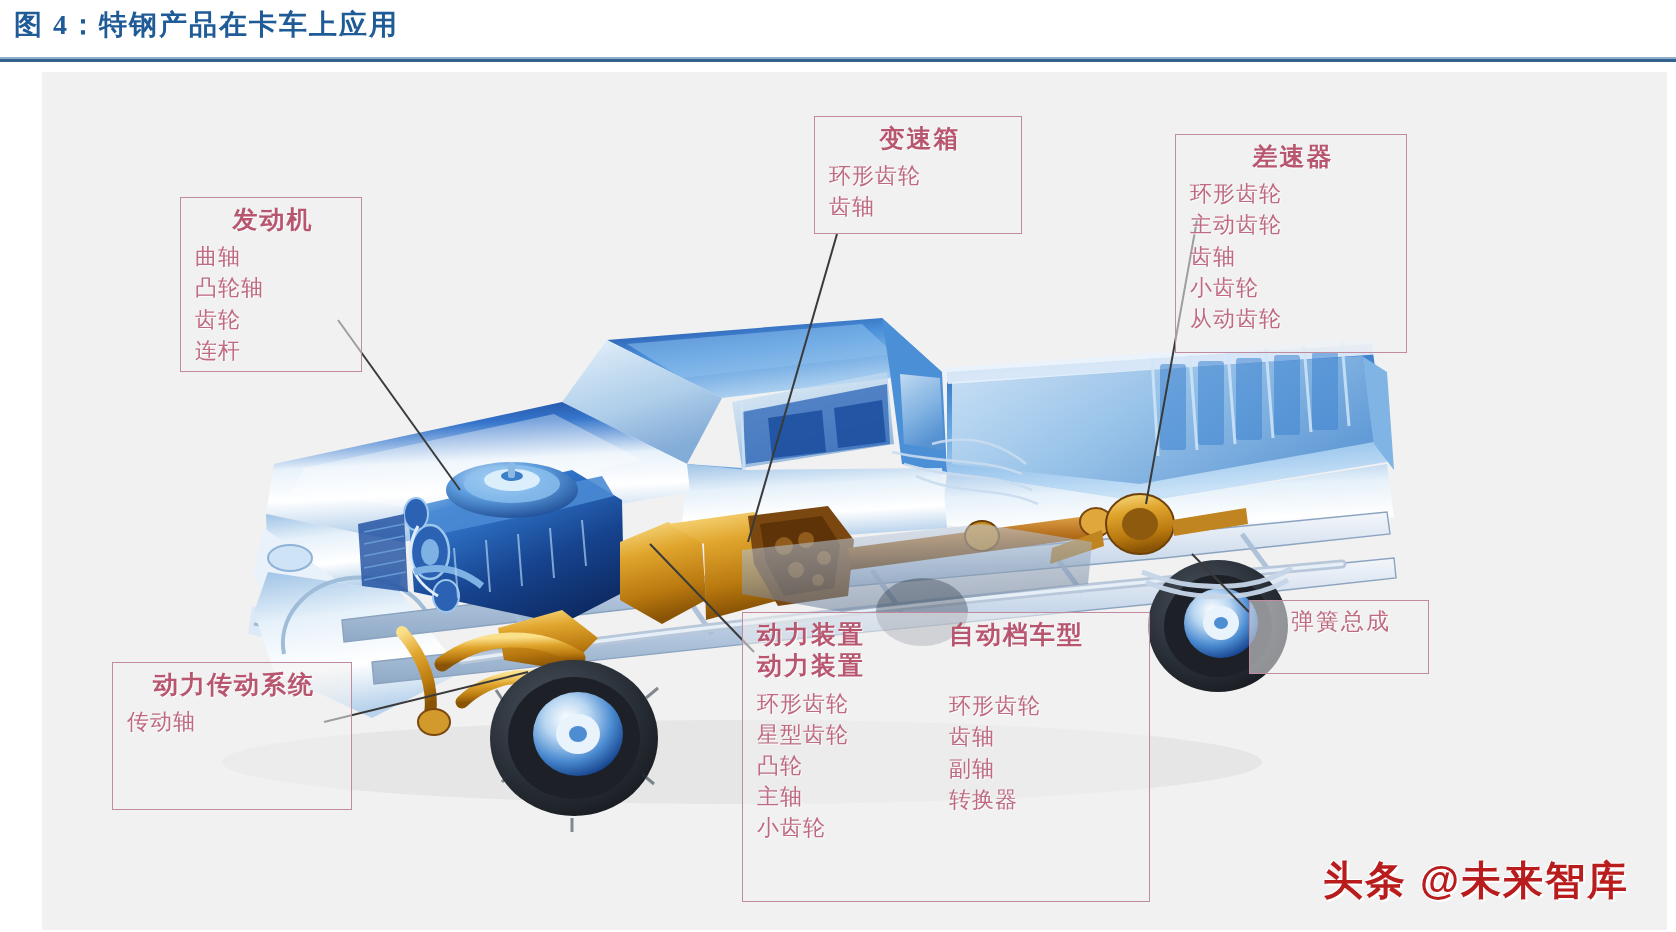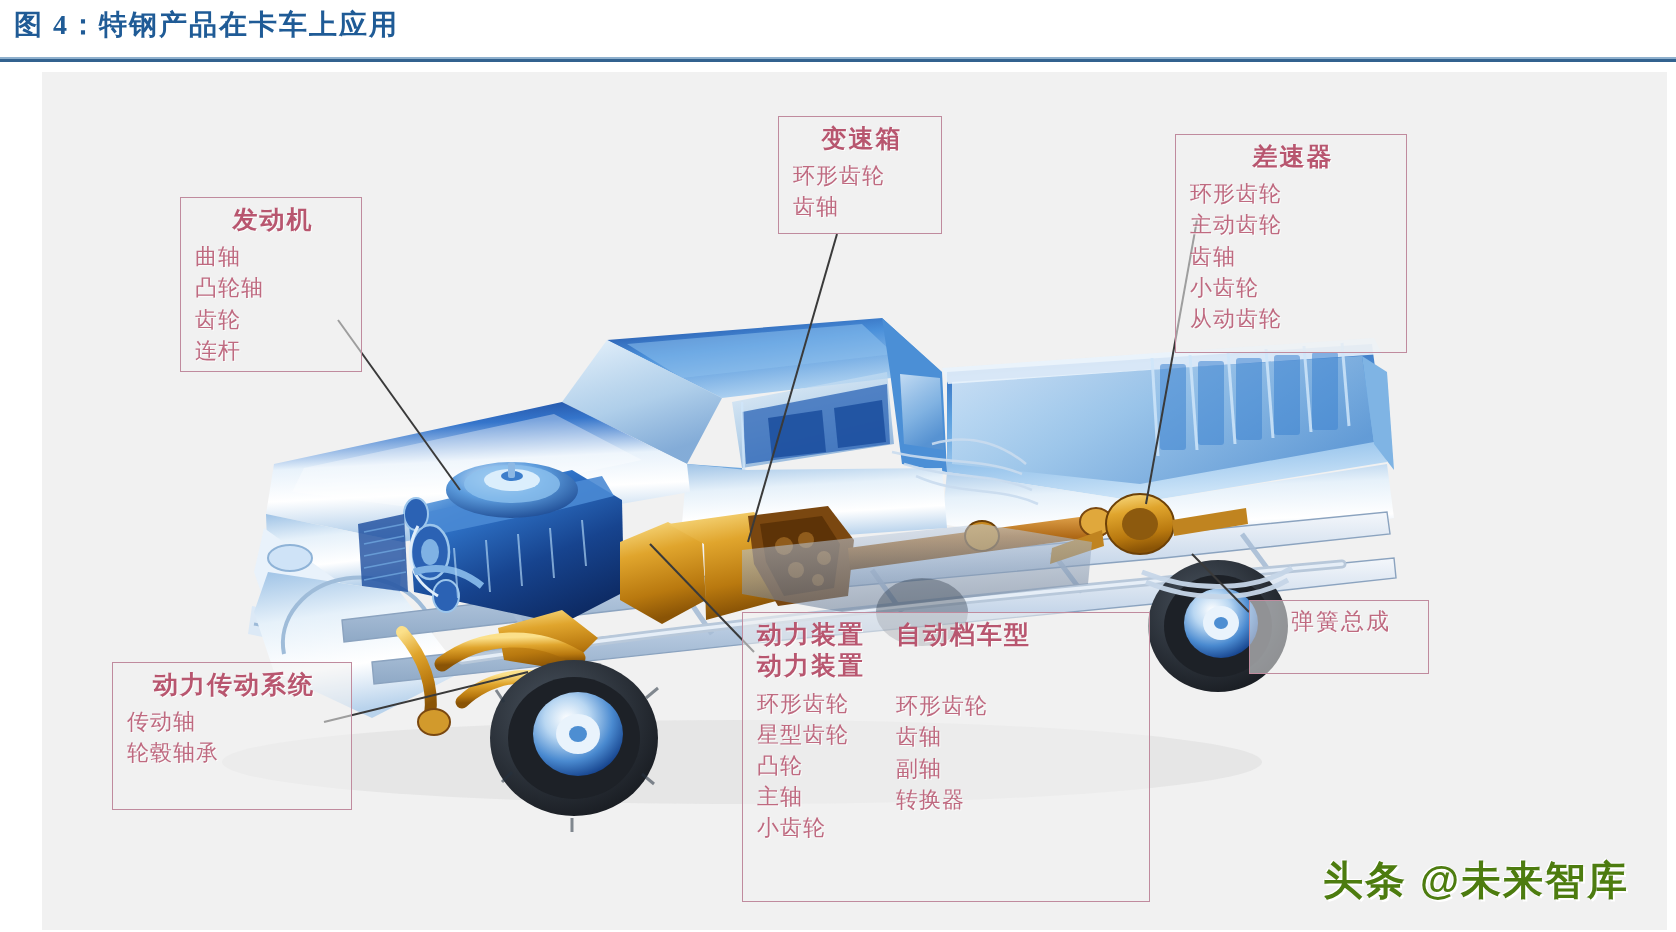--- a/index.html
+++ b/index.html
@@ -84,41 +84,41 @@
     font-family: "Liberation Sans", sans-serif;
     font-size: 22px;
     color: #bf6a80;
     line-height: 1.42;
     letter-spacing: 1px;
     white-space: nowrap;
     text-shadow: 1px 1px 0 rgba(255,255,255,0.8);
   }
   .two-col {
     display: flex;
-    gap: 31px;
+    gap: 84px;
   }
   .two-col > div { min-width: 0; }
 
   
   #box-engine       { left: 138px; top: 100px;  width: 182px; height: 175px; margin-top: 25px; }
-  #box-transmission { left: 736px; top: 44px;   width: 164px; height: 118px; }
+  #box-transmission { left: 772px; top: 44px;   width: 208px; height: 118px; }
   #box-differential { left: 1133px;top: 62px;   width: 232px; height: 219px; }
   #box-powertrain   { left: 42px;  top: 590px;  width: 240px; height: 148px; margin-left: 28px; }
   #box-gearsets     { left: 700px; top: 540px;  width: 408px; height: 290px; }
   #box-spring       { left: 1207px;top: 528px;  width: 180px; height: 74px;  }
 
   
   #watermark {
     position: absolute;
     right: 38px;
     bottom: 22px;
     font-family: "Liberation Sans", sans-serif;
     font-weight: bold;
     font-size: 40px;
-    color: #4d7c0f;
+    color: #b91c1c;
     letter-spacing: 2px;
     text-shadow: 2px 2px 0 #ffffff, -1px -1px 0 #ffffff;
     white-space: nowrap;
   }
 </style>
 </head>
 <body>
 
 <div id="figure-title">图 4：特钢产品在卡车上应用</div>
 <div id="title-rule"></div>
@@ -461,21 +461,20 @@
       <li>齿轴</li>
       <li>小齿轮</li>
       <li>从动齿轮</li>
     </ul>
   </div>
 
   <div class="callout" id="box-powertrain">
     <div class="callout-title">动力传动系统</div>
     <ul class="callout-list">
       <li>传动轴</li>
-      <li>轮毂轴承</li>
     </ul>
   </div>
 
   <div class="callout two-col" id="box-gearsets">
     <div>
       <div class="callout-title">动力装置</div>
       <div class="callout-title">动力装置</div>
       <ul class="callout-list">
         <li>环形齿轮</li>
         <li>星型齿轮</li>

